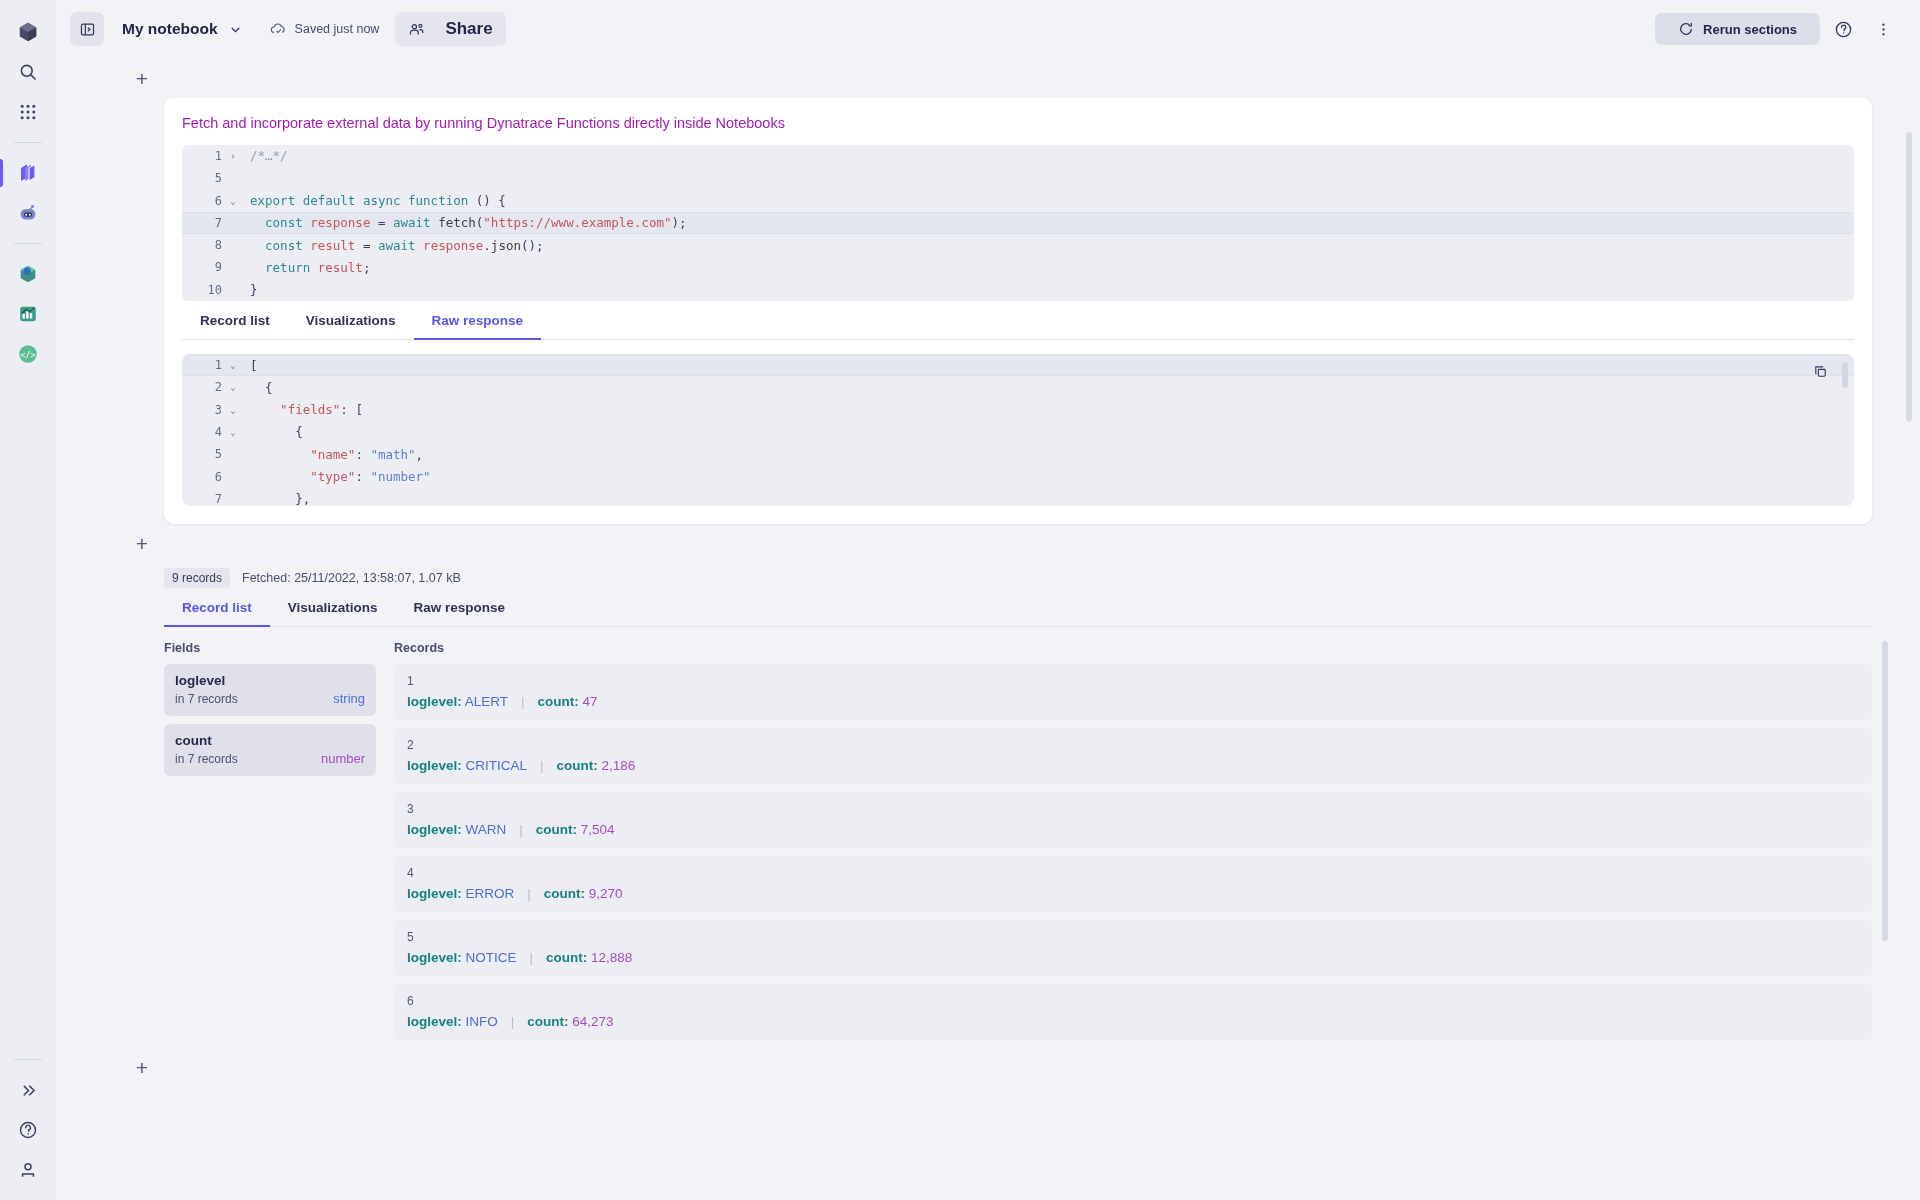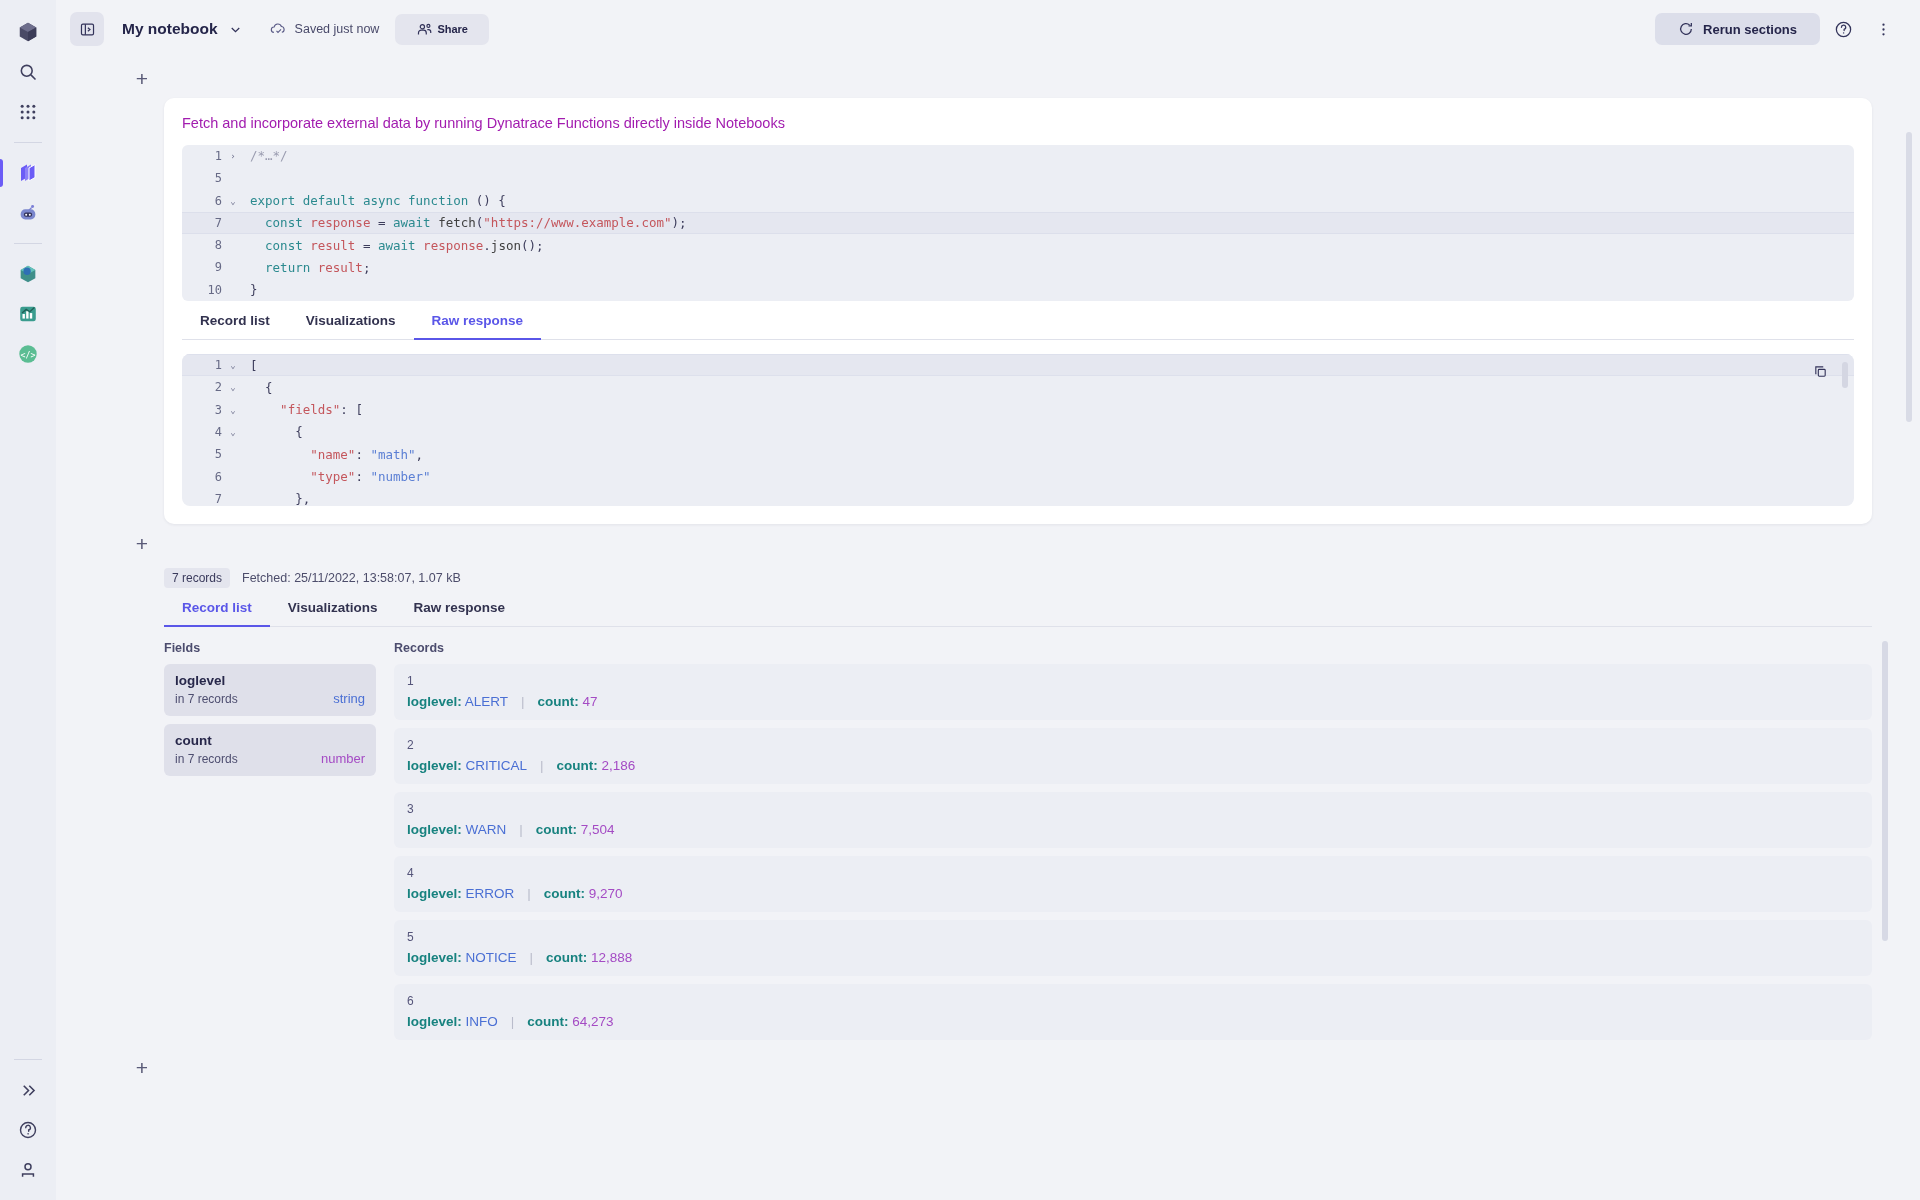--- a/index.html
+++ b/index.html
@@ -54,23 +54,23 @@
   .nb-title {
     font-size: 15.5px; font-weight: bold; color: #25254a;
     margin-left: 18px; cursor: pointer;
   }
   .chev { margin-left: 10px; display:flex; align-items:center; cursor:pointer;}
   .saved {
     display: flex; align-items: center; gap: 8px;
     margin-left: 26px; font-size: 12.5px; color: #4a4a6a; justify-content: flex-end;
   }
   .share-btn {
-    display: flex; align-items: center; gap: 4px;
-    margin-left: 16px; padding: 7px 21px; border-radius: 7px;
-    background: #e4e5ee; font-size: 11px; font-weight: bold; color: #25254a;
+    display: flex; align-items: center; gap: 20px;
+    margin-left: 16px; padding: 7px 13px; border-radius: 7px;
+    background: #e4e5ee; font-size: 17px; font-weight: bold; color: #25254a;
     cursor: pointer; border: none;
   }
   .hdr-right { margin-left: auto; display: flex; align-items: center; gap: 6px; }
   .rerun-btn {
     display: flex; align-items: center; gap: 9px;
     padding: 8px 23px; border-radius: 7px; background: #dcdeea;
     font-size: 13px; font-weight: bold; color: #25254a; cursor: pointer; border: none;
   }
 
   
@@ -477,21 +477,21 @@
           <div class="raw-sb"></div>
         </div>
       </div>
 
       <div class="addrow">
         <button class="add-btn">+</button>
       </div>
 
       <div style="margin:0 48px 0 108px;">
         <div class="meta" style="margin-top:4px;">
-          <span class="chip">7 records</span>
+          <span class="chip">9 records</span>
           <span class="meta-txt">Fetched: 25/11/2022, 13:58:07, 1.07 kB</span>
         </div>
 
         <div class="tabs" id="tabs2">
             <div class="tab active">Record list</div>
             <div class="tab">Visualizations</div>
             <div class="tab">Raw response</div>
           </div>
 
         <div class="reclist">

